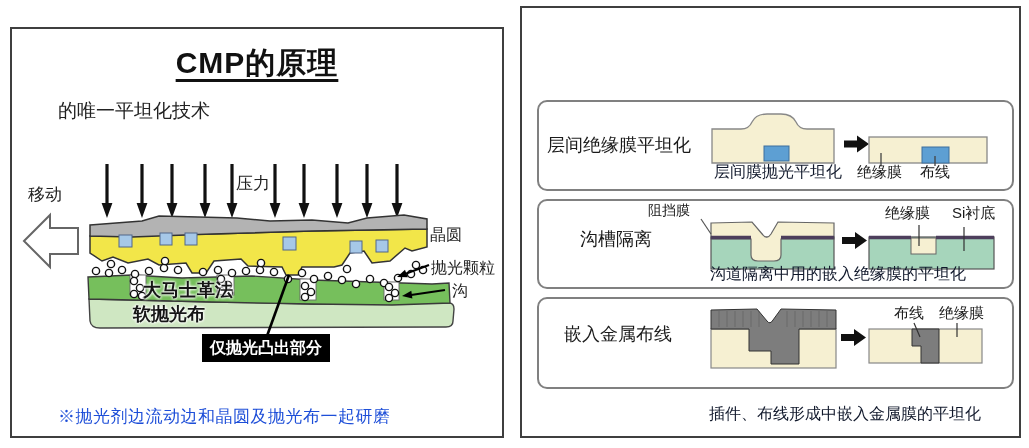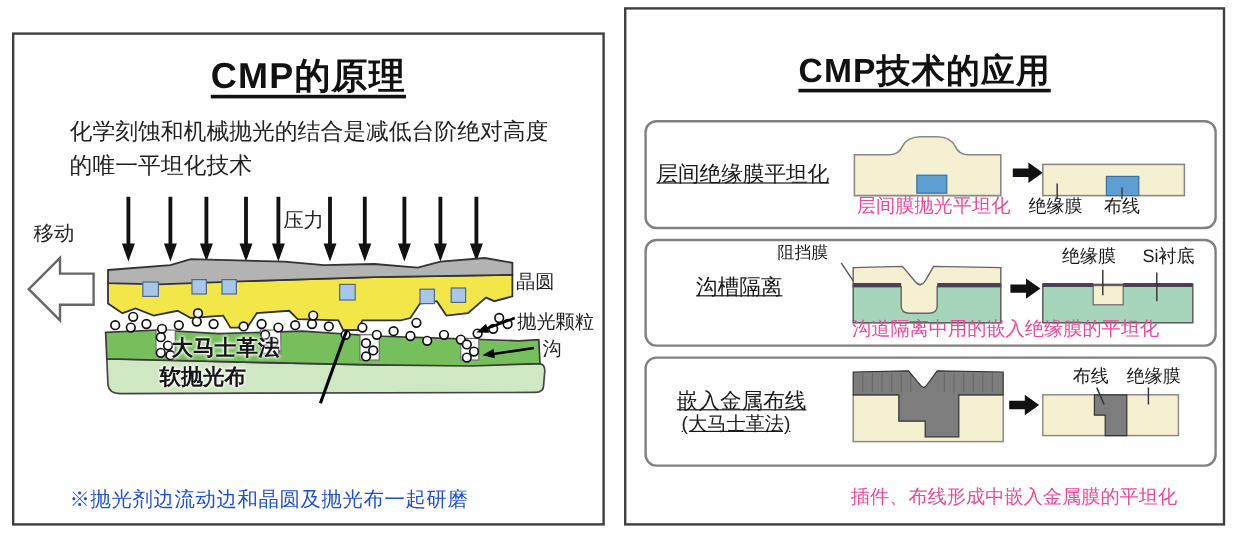--- a/index.html
+++ b/index.html
@@ -17,34 +17,33 @@
   .lbl17{font-size:17px;color:#222;}
   .pad-lbl{font-size:18px;font-weight:bold;color:#161616;
            text-shadow:0 0 3px #fff,0 0 3px #fff,0 0 3px #fff;}
   .callout{position:absolute;left:190px;top:305px;width:128px;height:28px;background:#000;
            color:#fff;font-size:16px;font-weight:bold;text-align:center;line-height:28px;}
   .footnote{position:absolute;left:46px;top:344px;font-size:17px;color:#1d4ed8;letter-spacing:0.5px;margin-top:32px;}
   .diagram-svg{position:absolute;left:0;top:0;display:block;}
   .app-row{position:absolute;left:15px;width:473px;border:2px solid #808080;
            border-radius:10px;background:#fff;}
   .row-svg{position:absolute;left:0;top:0;width:100%;height:100%;display:block;}
-  .row-name{position:absolute;font-size:18px;color:#1a1a1a;text-decoration:underline;}
-  .row-cap{position:absolute;font-size:16px;color:#ec4899;text-align:center;}
+  .row-name{position:absolute;font-size:18px;color:#1a1a1a;}
+  .row-cap{position:absolute;font-size:16px;color:#0f172a;text-align:center;}
   .row-sm{position:absolute;font-size:14px;color:#1a1a1a;}
 </style>
 </head>
 <body>
 
 <div class="canvas">
 
   <section class="panel" id="left-panel">
     <div class="panel-title" style="top:14px;">CMP的原理</div>
 
     <div class="desc">
-      <div>化学刻蚀和机械抛光的结合是减低台阶绝对高度</div>
       <div>的唯一平坦化技术</div>
     </div>
 
     <svg class="diagram-svg" width="490" height="407" viewBox="0 0 490 407">
 
       <g stroke="#111" stroke-width="3.2">
         <path d="M95,135V175 M130,135V175 M160,135V175 M193,135V175 M220,135V175 M263,135V175 M292,135V175 M325,135V175 M355,135V175 M385,135V175"></path>
       </g>
       <g fill="#111">
         <path d="M89.6,174h10.8L95,189Z M124.6,174h10.8L130,189Z M154.6,174h10.8L160,189Z
@@ -138,25 +137,25 @@
       <path d="M255,307 L277,246" stroke="#000" stroke-width="2.6" fill="none"></path>
     </svg>
 
     <div class="abs lbl17" style="left:16px;top:154px;">移动</div>
     <div class="abs lbl17" style="left:224px;top:143px;">压力</div>
     <div class="abs lbl16" style="left:418px;top:196px;">晶圆</div>
     <div class="abs lbl16" style="left:419px;top:229px;">抛光颗粒</div>
     <div class="abs lbl16" style="left:440px;top:252px;">沟</div>
     <div class="abs pad-lbl" style="left:131px;top:249px;">大马士革法</div>
     <div class="abs pad-lbl" style="left:121px;top:273px;">软抛光布</div>
+    <div class="callout">仅抛光凸出部分</div>
     <div class="footnote">※抛光剂边流动边和晶圆及抛光布一起研磨</div>
   </section>
 
   <section class="panel" id="right-panel">
-    <div class="panel-title" style="top:32px;font-size:28px;">CMP技术的应用</div>
 
     <div class="app-row" style="top:92px;height:87px;">
       <svg class="row-svg" viewBox="0 0 473 83">
         <g>
           <path fill="#f6f0d2" stroke="#888" stroke-width="1.3" d="M173,59 L173,25 L202,25 Q210,25 213,18 Q217,10 228,10 L242,10 Q253,10 257,18 Q260,25 268,25 L295,25 L295,59 Z"></path>
           <rect x="225" y="42" width="25" height="15" fill="#5d9fd3" stroke="#3d6e9d" stroke-width="1"></rect>
         </g>
         <path fill="#111" d="M305,36.5 H318 V31.5 L330,40 L318,48.5 V43.5 H305 Z"></path>
         <g>
           <rect x="330" y="33" width="118" height="26" fill="#f6f0d2" stroke="#888" stroke-width="1.3"></rect>
@@ -201,19 +200,18 @@
           <path d="M180,10V26 M188,10V26 M196,10V26 M204,10V26 M212,10V26 M220,10V26 M248,10V26 M256,10V26 M264,10V26 M272,10V26 M280,10V26 M288,10V26" stroke="rgba(0,0,0,0.16)" stroke-width="1" fill="none"></path>
         </g>
         <path fill="#111" d="M302,33 H315 V28 L327,36.5 L315,45 V40 H302 Z"></path>
         <g>
           <rect x="330" y="28" width="113" height="34" fill="#f6f0d2" stroke="#888" stroke-width="1.2"></rect>
           <path fill="#7d7d7d" stroke="#333" stroke-width="1" d="M373,28 L400,28 L400,62 L382,62 L382,45 L373,45 Z"></path>
           <path d="M375,22 L381,36 M418,22 V36" stroke="#333" stroke-width="1.2" fill="none"></path>
         </g>
       </svg>
       <div class="row-name" style="left:25px;top:23px;">嵌入金属布线</div>
-      <div class="row-name" style="left:29px;top:44px;font-size:16px;">(大马士革法)</div>
       <div class="row-cap" style="left:170px;top:66px;margin-top:39px;">插件、布线形成中嵌入金属膜的平坦化</div>
       <div class="row-sm" style="left:355px;top:5px;font-size:15px;">布线</div>
       <div class="row-sm" style="left:400px;top:5px;font-size:15px;">绝缘膜</div>
     </div>
   </section>
 </div>
 
 </body></html>

